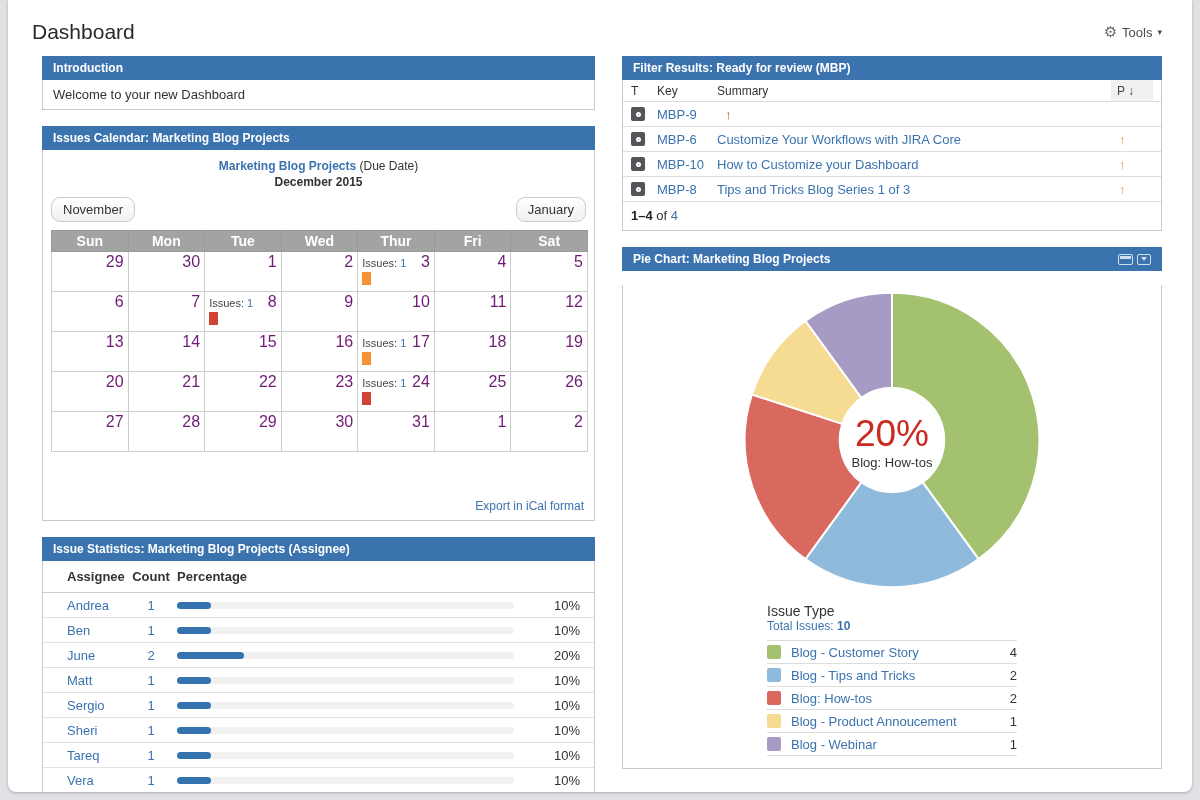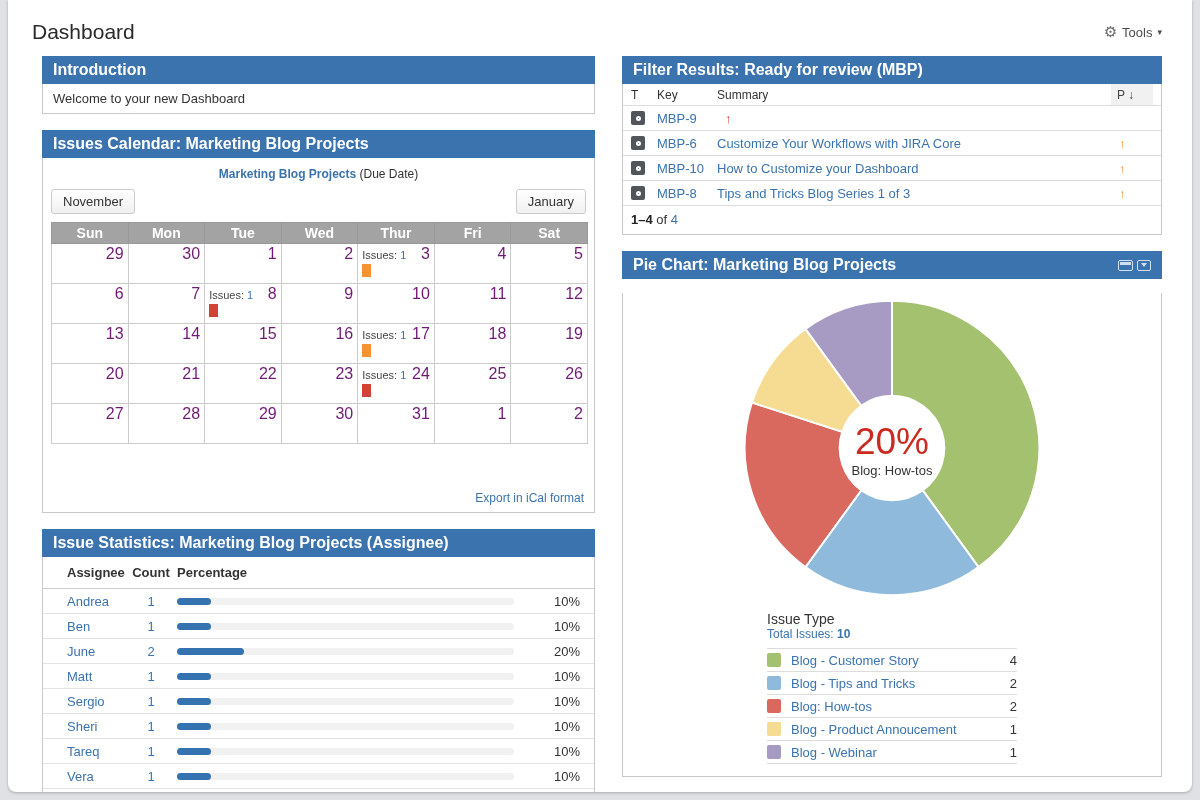--- a/index.html
+++ b/index.html
@@ -9,32 +9,32 @@
           border-radius:0 0 8px 8px; box-shadow:0 1px 3px rgba(0,0,0,.25); overflow:hidden; }
   .topbar { display:flex; justify-content:space-between; align-items:center; padding:20px 30px 12px 24px; }
   .page-title { font-size:21px; font-weight:400; color:#292929; }
   .tools { display:flex; align-items:center; gap:5px; font-size:13px; color:#4b4b4b; cursor:pointer; }
   .gear { font-size:15px; color:#6b6b6b; }
   .caret { font-size:9px; color:#4b4b4b; }
   .columns { display:flex; gap:27px; padding:0 30px 0 34px; }
   .col-left { width:553px; }
   .col-right { width:548px; }
   .panel { margin-bottom:16px; }
-  .panel-header { background:#3b73af; border:1px solid #3b73af; color:#fff; font-size:16px;
+  .panel-header { background:#3b73af; border:1px solid #3b73af; color:#fff; font-size:12px;
                   font-weight:bold; padding:4px 10px; display:flex; justify-content:space-between; align-items:center; }
   .panel-body { border:1px solid #c9c9c9; border-top:none; background:#fff; }
   a { color:#3b73af; text-decoration:none; }
   
   .intro-body { padding:7px 10px; font-size:13px; color:#333; }
   
   .cal-titles { text-align:center; font-size:12px; padding-top:8px; line-height:16px; }
   .cal-proj { font-weight:bold; }
   .cal-month { font-weight:bold; font-size:12px; }
   .cal-nav { display:flex; justify-content:space-between; padding:7px 8px 6px; }
-  .btn { border:1px solid #ccc; border-radius:3px; background:linear-gradient(#ffffff,#f0f0f0);
+  .btn { border:1px solid #ccc; border-radius:9px; background:linear-gradient(#ffffff,#f0f0f0);
          padding:4px 11px; font-size:13px; color:#333; font-family:inherit; cursor:pointer; }
   table.cal { width:537px; margin:2px 8px 0; border-collapse:collapse; table-layout:fixed; }
   table.cal th { background:#a3a3a3; border:1px solid #999; color:#fff; font-size:14px; font-weight:bold; padding:2px 0; }
   table.cal td { border:1px solid #ccc; height:40px; vertical-align:top; padding:1px 4px; background:#fff; }
   td.other { background:#e9e9e9; }
   td.weekend { background:#ddecf9; }
   td.today { background:#fbfad9; }
   .cell-top { display:flex; justify-content:space-between; align-items:baseline; }
   .day-num { font-size:16px; color:#701a75; margin-left:auto; }
   .issues-lbl { font-size:11px; color:#444; white-space:nowrap; }
@@ -108,20 +108,21 @@
         <div class="panel-body intro-body">Welcome to your new Dashboard</div>
       </div>
 
       <div class="panel">
         <div class="panel-header">
           <span>Issues Calendar: Marketing Blog Projects</span>
         </div>
         <div class="panel-body">
           <div class="cal-titles">
             <a href="#" class="cal-proj">Marketing Blog Projects</a><span> (Due Date)</span>
+            <div class="cal-month">December 2015</div>
           </div>
           <div class="cal-nav">
             <button class="btn">November</button>
             <button class="btn">January</button>
           </div>
           <table class="cal">
             <thead>
                 <tr id="cal-head">
                   <th>Sun</th>
                   <th>Mon</th>

